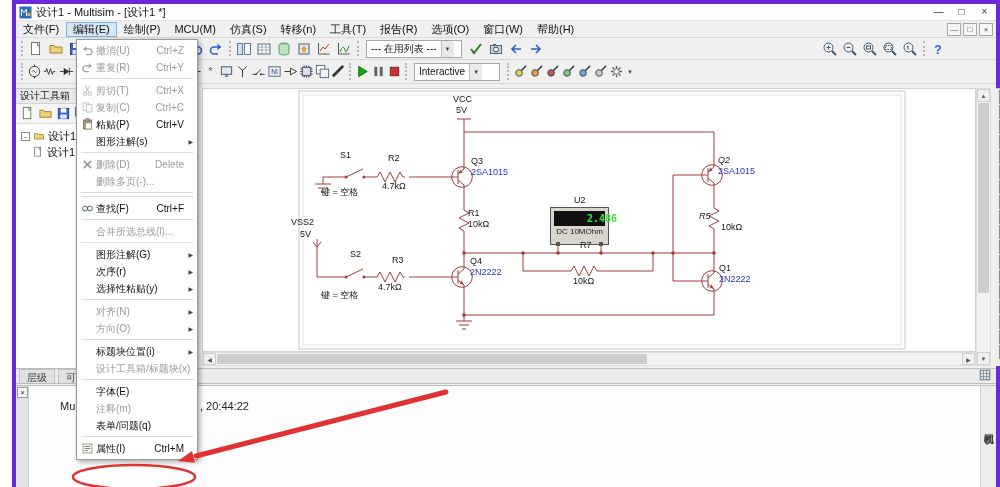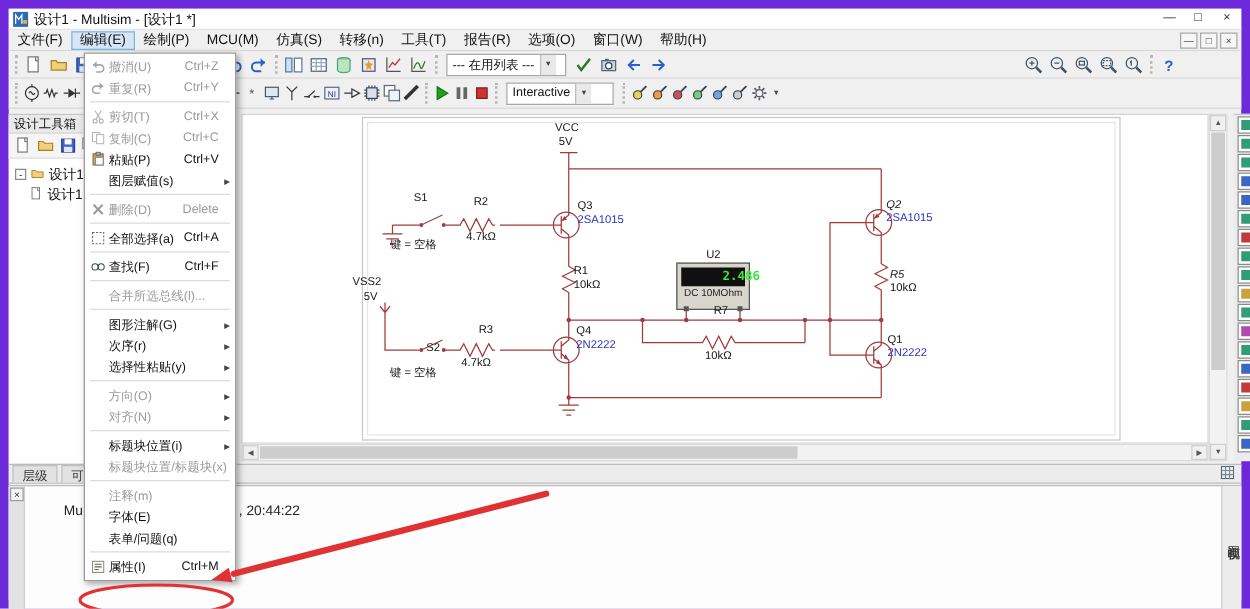--- a/index.html
+++ b/index.html
@@ -1,18 +1,18 @@
 <!DOCTYPE html>
 <html><head>
 <meta charset="utf-8">
 <style>
   * { margin:0; padding:0; box-sizing:border-box; }
   html,body { width:1000px; height:487px; }
   body { font-family:"Liberation Sans", sans-serif; font-size:11px; color:#111; background:#fff; position:relative; overflow:hidden; }
-  .app { position:absolute; inset:0; background:#f0f0f0; border:7px solid #6d28d9; }
+  .app { position:absolute; inset:0; background:#f0f0f0; border:4px solid #6d28d9;margin-left:12px; }
 
   
   .titlebar { position:absolute; left:0; top:0; width:100%; height:17px; background:#ffffff; display:flex; align-items:center; border-bottom:1px solid #e4e4e4; }
   .title-icon { width:13px; height:13px; margin:0 4px 0 3px; }
   .title-text { font-size:11px; }
   .win-btns { margin-left:auto; display:flex; height:100%; }
   .win-btn { width:23px; height:100%; text-align:center; font-size:10px; line-height:16px; color:#333; }
 
   
   .menubar { position:absolute; left:0; top:17px; width:100%; height:17px; background:#f0f0f0; display:flex; align-items:center; border-bottom:1px solid #d8d8d8; }
@@ -733,27 +733,27 @@
         <span class="lab" style="left: 185px; top: 64px;">R2</span>
         <span class="lab" style="left: 179px; top: 92px;">4.7kΩ</span>
         <span class="lab" style="left: 268px; top: 67px;">Q3</span>
         <span class="lab model" style="left: 268px; top: 78px;">2SA1015</span>
         <span class="lab" style="left: 118px; top: 97px;">键 = 空格</span>
         <span class="lab" style="left: 265px; top: 119px;">R1</span>
         <span class="lab" style="left: 265px; top: 130px;">10kΩ</span>
         <span class="lab" style="left: 371px; top: 106px;">U2</span>
         <span class="lab" style="left: 377px; top: 151px;">R7</span>
         <span class="lab" style="left: 370px; top: 187px;">10kΩ</span>
-        <span class="lab" style="left: 518px; top: 122px; font-style: italic;">R5</span>
+        <span class="lab" style="left: 496px; top: 122px; font-style: italic;">R5</span>
         <span class="lab" style="left: 518px; top: 133px;">10kΩ</span>
         <span class="lab" style="left: 515px; top: 66px; font-style: italic;">Q2</span>
         <span class="lab model" style="left: 515px; top: 77px;">2SA1015</span>
         <span class="lab" style="left: 88px; top: 128px;">VSS2</span>
         <span class="lab" style="left: 97px; top: 140px;">5V</span>
-        <span class="lab" style="left: 147px; top: 181px;">S2</span>
+        <span class="lab" style="left: 147px; top: 160px;">S2</span>
         <span class="lab" style="left: 189px; top: 166px;">R3</span>
         <span class="lab" style="left: 175px; top: 193px;">4.7kΩ</span>
         <span class="lab" style="left: 118px; top: 200px;">键 = 空格</span>
         <span class="lab" style="left: 267px; top: 167px; text-align: right;">Q4</span>
         <span class="lab model" style="left: 267px; top: 178px;">2N2222</span>
         <span class="lab" style="left: 516px; top: 174px;">Q1</span>
         <span class="lab model" style="left: 516px; top: 185px;">2N2222</span>
       </div>
   </div>
 
@@ -913,45 +913,40 @@
             <rect x="6" y="1" width="4" height="3" fill="#aab4bd" stroke="#667"></rect>
             <rect x="5.5" y="6" width="7.5" height="7.5" fill="#fff" stroke="#888"></rect>
           </svg>
         </span>
         <span class="lbl">粘贴(P)</span>
         <span class="sc">Ctrl+V</span>
         <span class="sub"></span>
       </div>
       <div class="mi">
         <span class="ico"></span>
-        <span class="lbl">图层赋值(s)</span>
+        <span class="lbl">图形注解(s)</span>
         <span class="sub">▶</span>
       </div>
       <div class="msep"></div>
       <div class="mi dis">
         <span class="ico">
           <svg width="13" height="13" viewBox="0 0 16 16" fill="none">
             <path d="M3.5 3.5l9 9M12.5 3.5l-9 9" stroke="#c22" stroke-width="2"></path>
           </svg>
         </span>
         <span class="lbl">删除(D)</span>
         <span class="sc">Delete</span>
         <span class="sub"></span>
       </div>
+      <div class="mi dis">
+        <span class="ico"></span>
+        <span class="lbl">删除多页(-)...</span>
+        <span class="sub"></span>
+      </div>
       <div class="msep"></div>
-      <div class="mi">
-        <span class="ico">
-          <svg width="13" height="13" viewBox="0 0 16 16" fill="none">
-            <rect x="2.5" y="2.5" width="11" height="11" fill="none" stroke="#567" stroke-dasharray="2 1.5"></rect>
-          </svg>
-        </span>
-        <span class="lbl">全部选择(a)</span>
-        <span class="sc">Ctrl+A</span>
-        <span class="sub"></span>
-      </div>
       <div class="msep"></div>
       <div class="mi">
         <span class="ico">
           <svg width="13" height="13" viewBox="0 0 16 16" fill="none">
             <circle cx="5" cy="8" r="3" fill="none" stroke="#345"></circle>
             <circle cx="11" cy="8" r="3" fill="none" stroke="#345"></circle>
             <path d="M7.6 6.8h.8" stroke="#345"></path>
           </svg>
         </span>
         <span class="lbl">查找(F)</span>
@@ -976,48 +971,48 @@
         <span class="sub">▶</span>
       </div>
       <div class="mi">
         <span class="ico"></span>
         <span class="lbl">选择性粘贴(y)</span>
         <span class="sub">▶</span>
       </div>
       <div class="msep"></div>
       <div class="mi dis">
         <span class="ico"></span>
+        <span class="lbl">对齐(N)</span>
+        <span class="sub">▶</span>
+      </div>
+      <div class="mi dis">
+        <span class="ico"></span>
         <span class="lbl">方向(O)</span>
         <span class="sub">▶</span>
       </div>
-      <div class="mi dis">
-        <span class="ico"></span>
-        <span class="lbl">对齐(N)</span>
-        <span class="sub">▶</span>
-      </div>
       <div class="msep"></div>
       <div class="mi">
         <span class="ico"></span>
         <span class="lbl">标题块位置(i)</span>
         <span class="sub">▶</span>
       </div>
       <div class="mi dis">
         <span class="ico"></span>
-        <span class="lbl">标题块位置/标题块(x)</span>
+        <span class="lbl">设计工具箱/标题块(x)</span>
         <span class="sub"></span>
       </div>
       <div class="msep"></div>
+      <div class="mi">
+        <span class="ico"></span>
+        <span class="lbl">字体(E)</span>
+        <span class="sub"></span>
+      </div>
       <div class="mi dis">
         <span class="ico"></span>
         <span class="lbl">注释(m)</span>
-        <span class="sub"></span>
-      </div>
-      <div class="mi">
-        <span class="ico"></span>
-        <span class="lbl">字体(E)</span>
         <span class="sub"></span>
       </div>
       <div class="mi">
         <span class="ico"></span>
         <span class="lbl">表单/问题(q)</span>
         <span class="sub"></span>
       </div>
       <div class="msep"></div>
       <div class="mi">
         <span class="ico">

